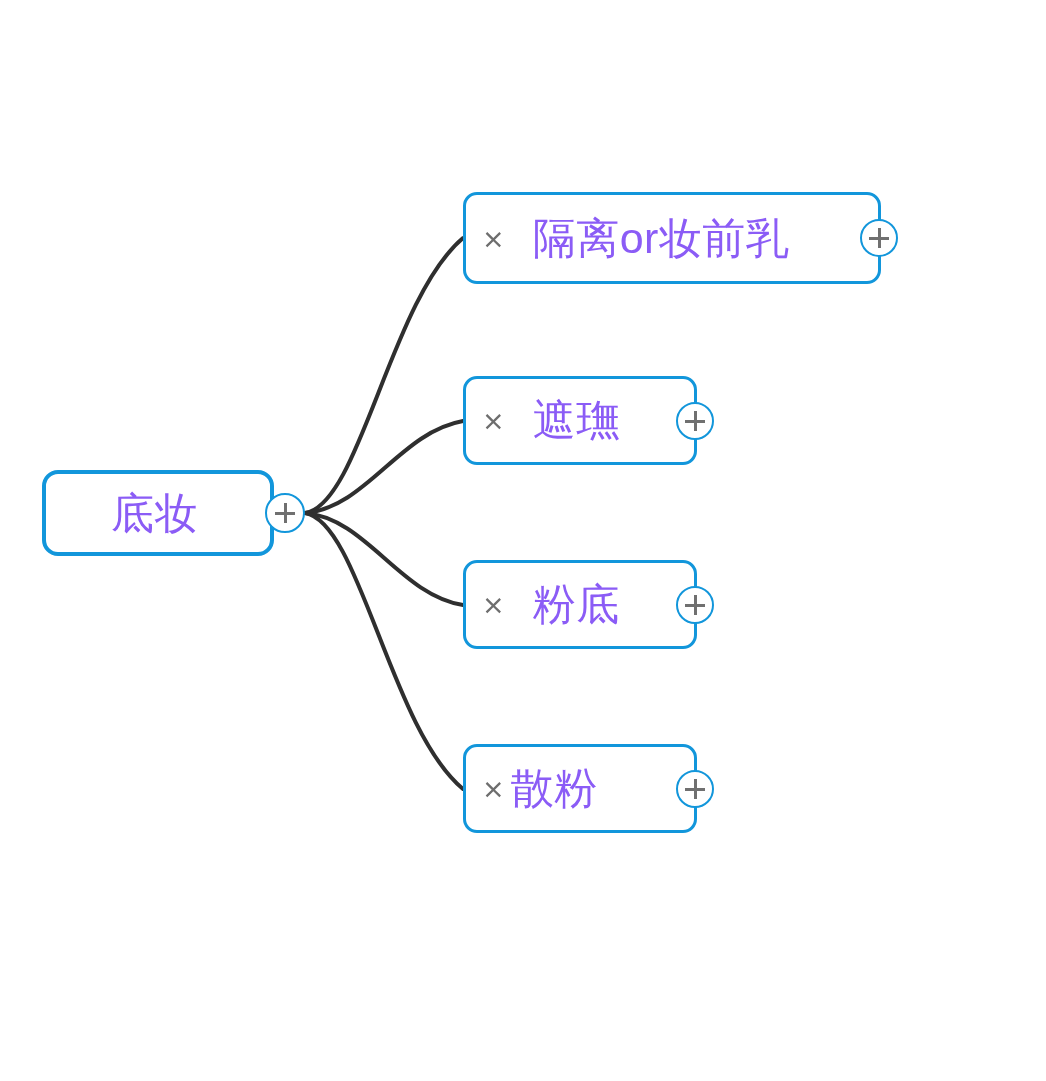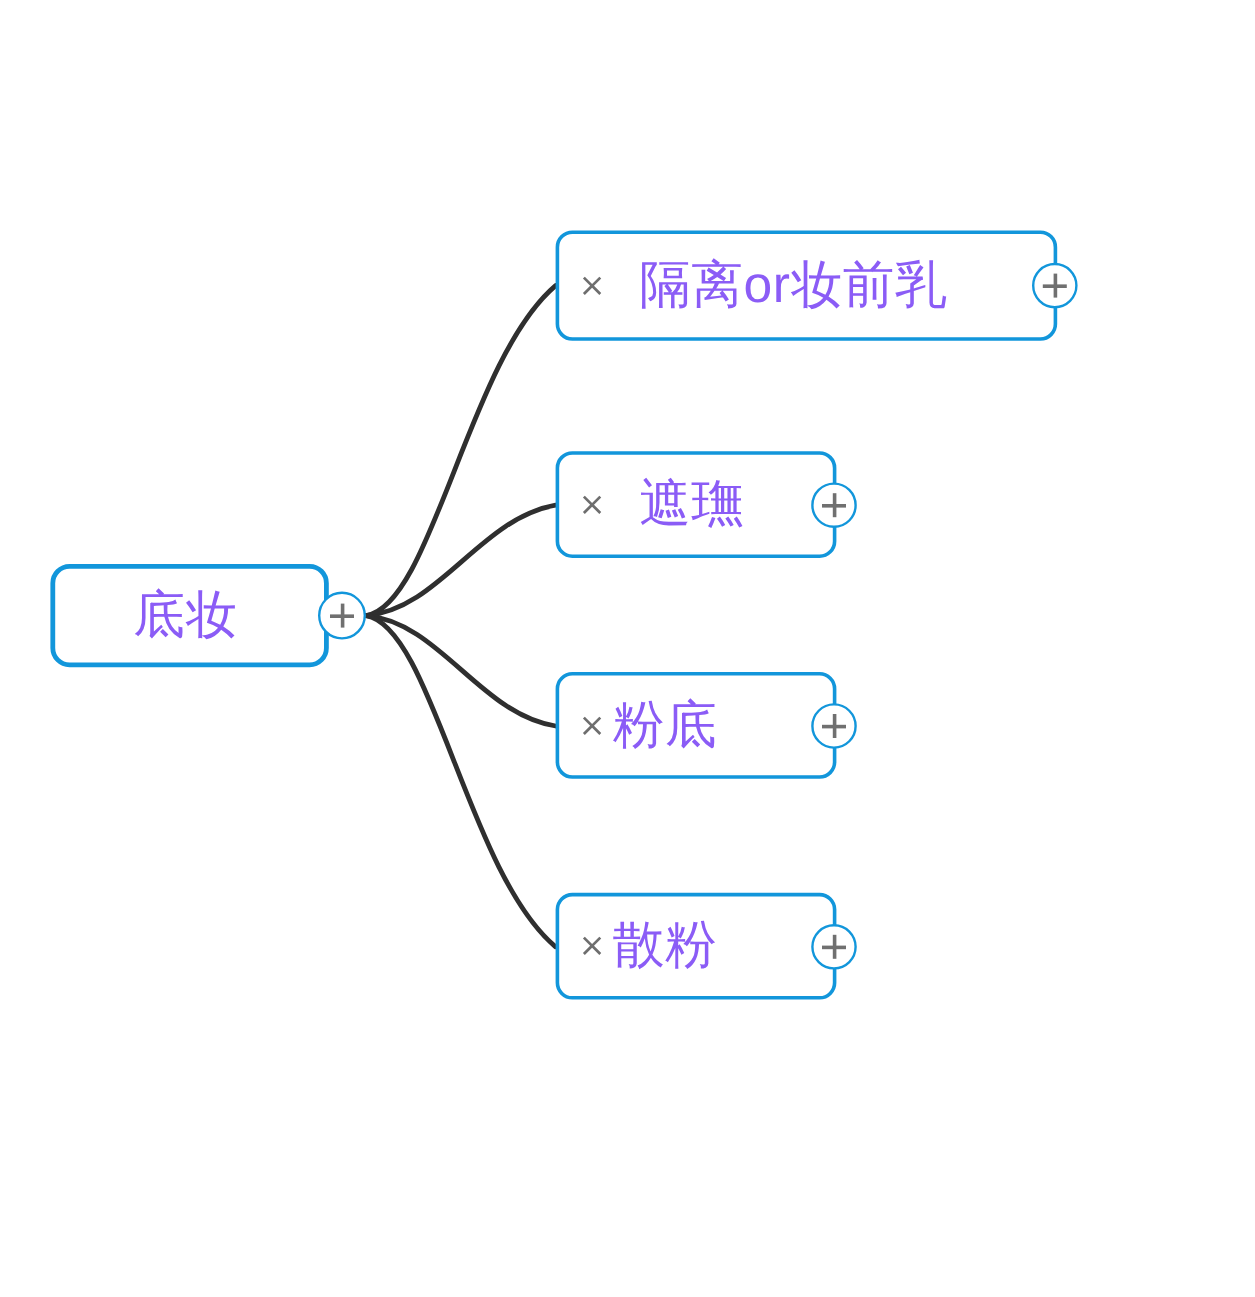--- a/index.html
+++ b/index.html
@@ -121,21 +121,21 @@
     <span class="close-icon">×</span>
     <span class="node-label" style="margin-left:22px;">遮璑</span>
   </div>
   <div class="plus-badge" style="left:676px; top:402px;">
     <span class="bar-h"></span>
     <span class="bar-v"></span>
   </div>
 
   <div class="node" style="left:463px; top:560px; width:234px; height:89px;">
     <span class="close-icon">×</span>
-    <span class="node-label" style="">粉底</span>
+    <span class="node-label" style="margin-left:22px;">粉底</span>
   </div>
   <div class="plus-badge" style="left:676px; top:586px;">
     <span class="bar-h"></span>
     <span class="bar-v"></span>
   </div>
 
   <div class="node" style="left:463px; top:744px; width:234px; height:89px;">
     <span class="close-icon">×</span>
     <span class="node-label" style="">散粉</span>
   </div>

